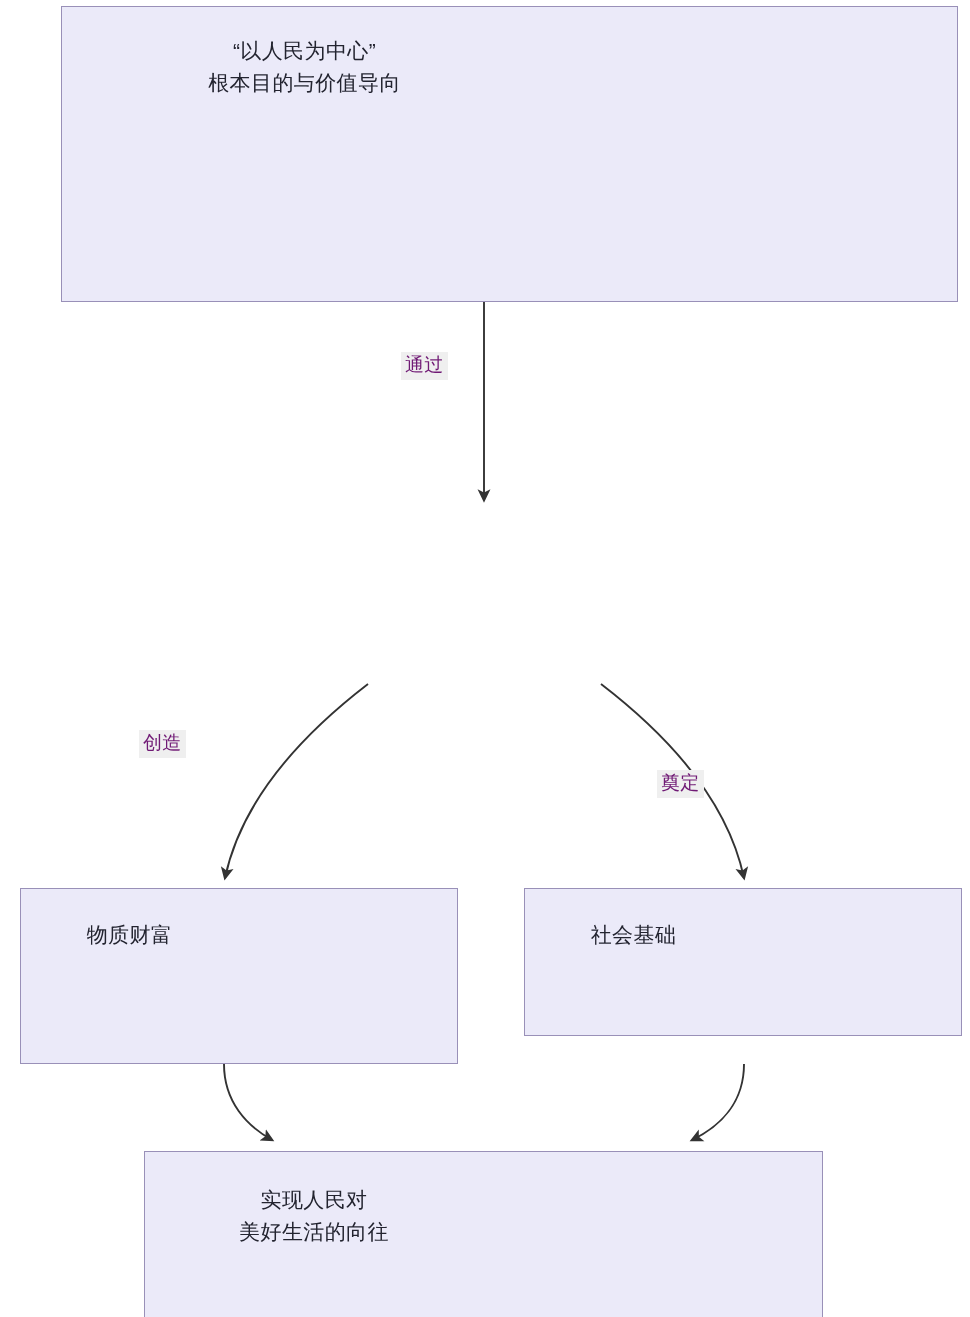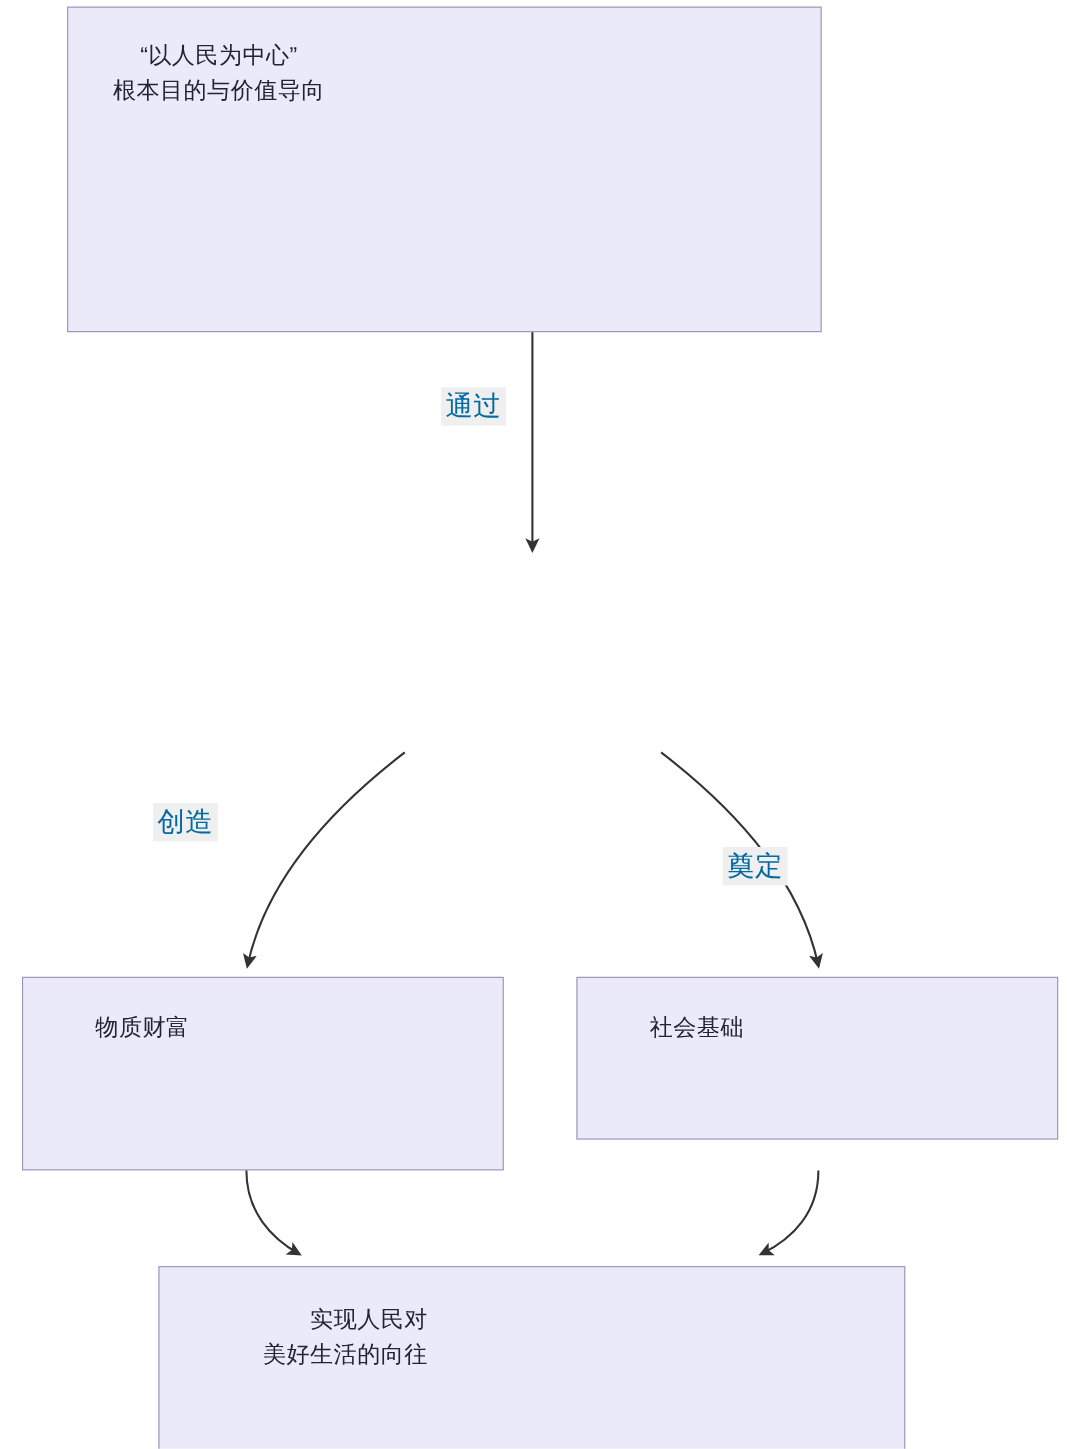--- a/index.html
+++ b/index.html
@@ -48,51 +48,51 @@
     pointer-events: none;
     overflow: visible;
   }
   .edge-path {
     fill: none;
     stroke: #333333;
     stroke-width: 1.9px;
   }
   .edge-label {
     position: absolute;
-    font-size: 25px;
+    font-size: 19px;
     line-height: 1.2;
-    color: #0369a1;
+    color: #701a75;
     background: #efefef;
     padding: 2px 4px 3px 4px;
     white-space: nowrap;
     letter-spacing: 0.3px;
     text-align: center;
   }
 </style>
 </head>
 <body>
 
 <div id="canvas">
 
-  <div class="node" style="left:61px; top:6px; width:686px; height:296px;">
+  <div class="node" style="left:61px; top:6px; width:897px; height:296px;">
     <div class="node-label" style="margin-top:28px; margin-left:-410px;">“以人民为中心”
 根本目的与价值导向</div>
   </div>
 
 
   <div class="node" style="left:20px; top:888px; width:438px; height:176px;">
     <div class="node-label" style="margin-top:30px; margin-left:-219px;">物质财富</div>
   </div>
 
   <div class="node" style="left:524px; top:888px; width:438px; height:148px;">
     <div class="node-label" style="margin-top:30px; margin-left:-219px;">社会基础</div>
   </div>
 
   <div class="node" style="left:144px; top:1151px; width:679px; height:176px;">
-    <div class="node-label" style="margin-top:32px; margin-left:-339px;text-align:right;">实现人民对
+    <div class="node-label" style="margin-top:32px; margin-left:-339px;">实现人民对
 美好生活的向往</div>
   </div>
 
   <svg class="edge-svg" viewBox="0 0 970 1317" width="970" height="1317">
     <defs>
       <marker id="arrowhead" markerWidth="10" markerHeight="10" refX="5.6" refY="4" orient="auto" markerUnits="strokeWidth">
         <path d="M 0 0.6 L 7 4 L 0 7.4 L 1.6 4 Z" fill="#333333"></path>
       </marker>
     </defs>
 

